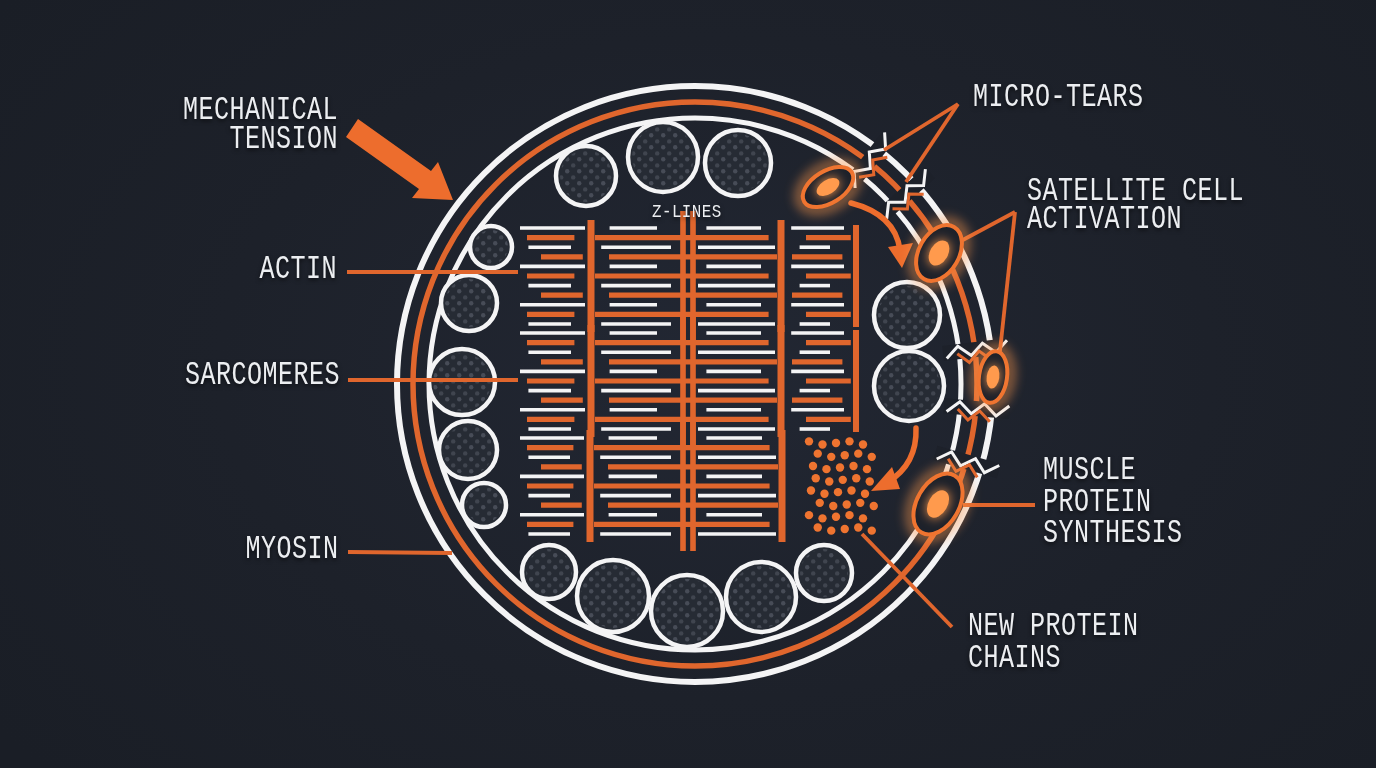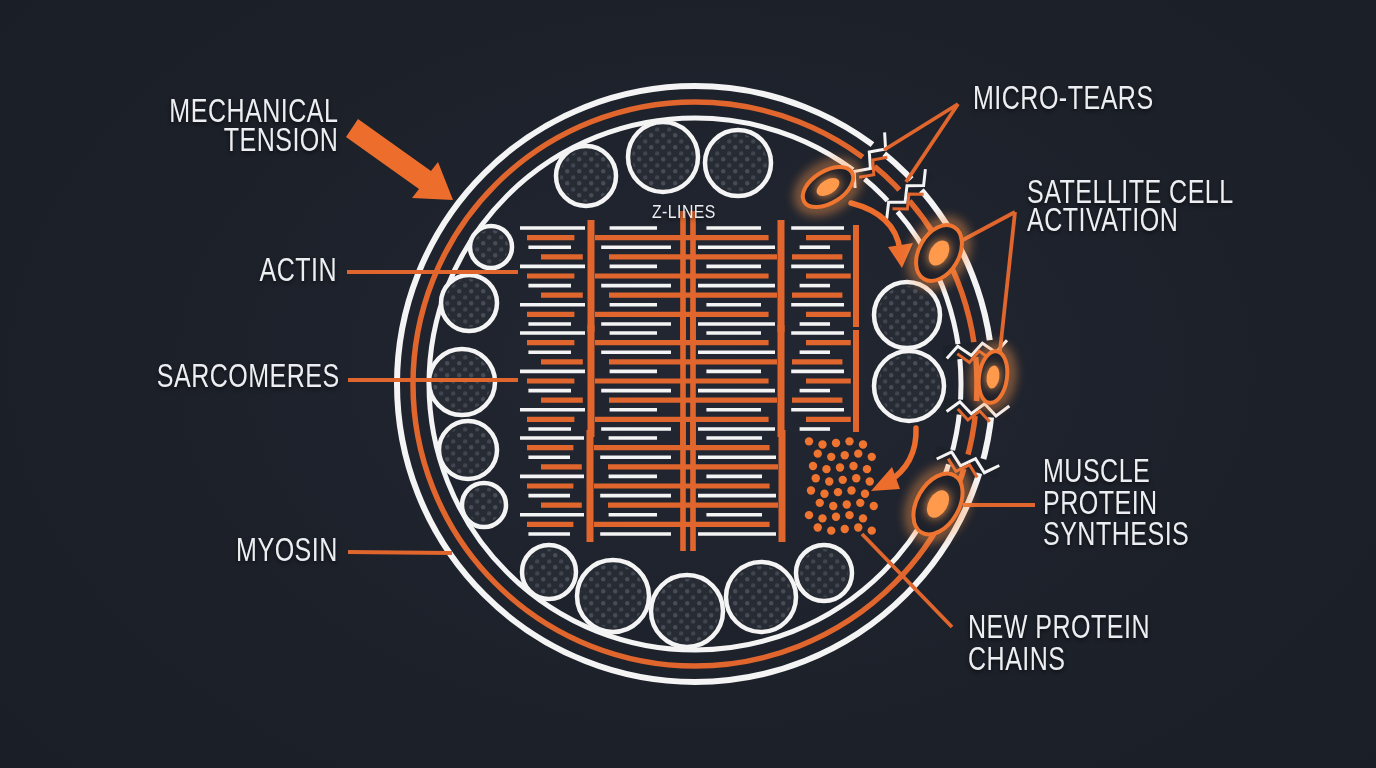--- a/index.html
+++ b/index.html
@@ -1,19 +1,19 @@
 <!DOCTYPE html>
 <html><head>
 <meta charset="utf-8">
 <style>
   html,body{margin:0;padding:0;background:#14171e;}
   #stage{
     position:relative;width:1376px;height:768px;overflow:hidden;
     background:radial-gradient(ellipse 900px 600px at 52% 48%, #222733 0%, #1d212a 55%, #1a1e26 100%);
-    font-family:Liberation Sans, sans-serif;
+    font-family:Liberation Mono, monospace;
   }
   #diagram-svg{position:absolute;left:0;top:0;}
   .label{
     position:absolute;color:#eceef1;font-size:33px;font-weight:400;
     letter-spacing:.6px;line-height:30px;white-space:nowrap;
     text-shadow:0 2px 5px rgba(0,0,0,.6);
   }
   .anchor-right{text-align:right;transform:scaleX(.76);transform-origin:right top;}
   .anchor-left{transform:scaleX(.76);transform-origin:left top;}
   .small{font-size:18px;line-height:18px;letter-spacing:.5px;transform:scaleX(.88);transform-origin:left top;}

